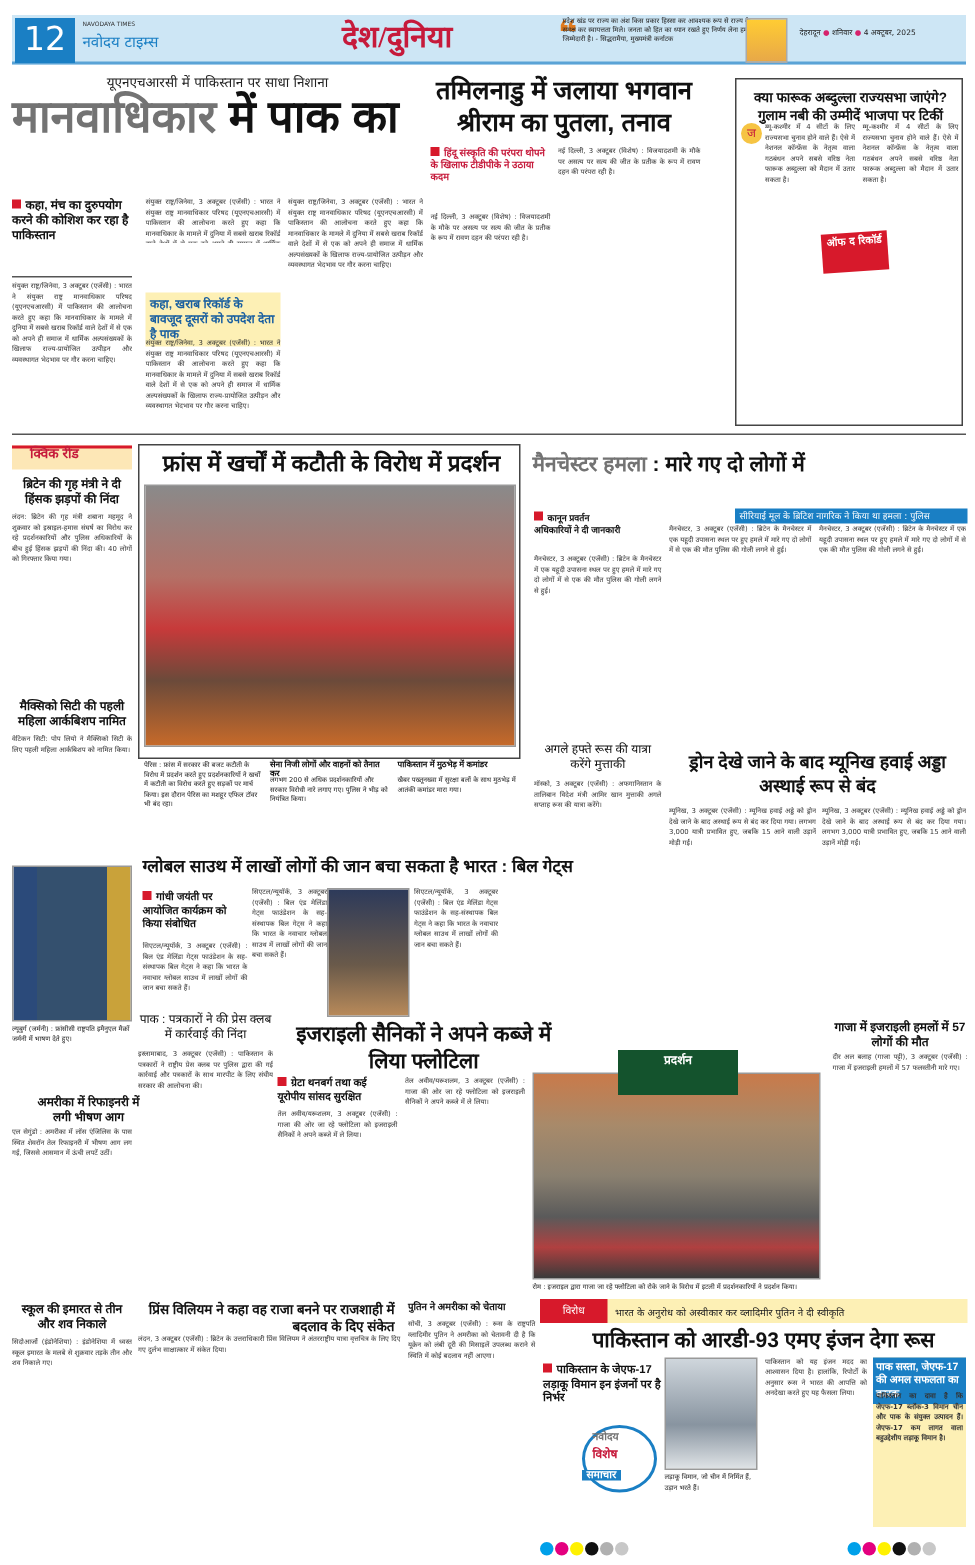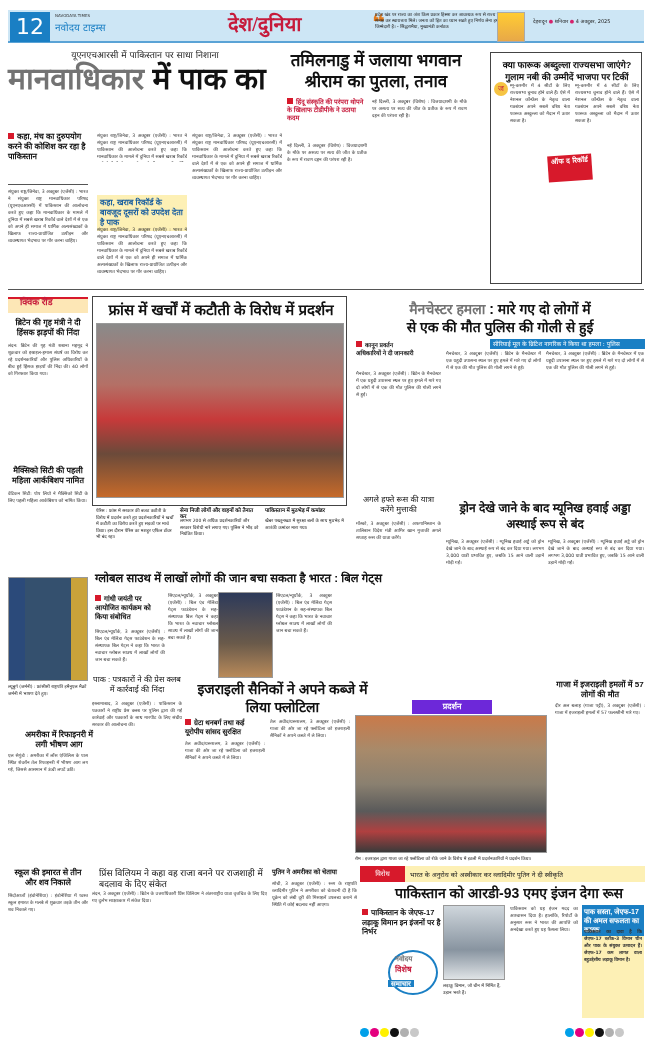--- a/index.html
+++ b/index.html
@@ -93,23 +93,22 @@
 
 <div class="abs box-rule" style="left:92px;top:296px;width:255px;height:210px"></div>
 <div class="abs hed" style="left:96px;top:302px;width:250px;font-size:15px;text-align:center">फ्रांस में खर्चों में कटौती के विरोध में प्रदर्शन</div>
 <div class="photo" style="left:96px;top:323px;width:248px;height:175px;background:linear-gradient(180deg,#8a8a8a 0,#b47066 35%,#c73a3a 55%,#6b4a3a 75%,#c66a2a 100%)"></div>
 <div class="abs caption" style="left:96px;top:508px;width:80px">पेरिस : फ्रांस में सरकार की बजट कटौती के विरोध में प्रदर्शन करते हुए प्रदर्शनकारियों ने खर्चों में कटौती का विरोध करते हुए सड़कों पर मार्च किया। इस दौरान पेरिस का मशहूर एफिल टॉवर भी बंद रहा।</div>
 <div class="abs hed" style="left:180px;top:508px;width:80px;font-size:5.5px">सेना निजी लोगों और वाहनों को तैनात कर</div>
 <div class="abs caption" style="left:180px;top:518px;width:80px">लगभग 200 से अधिक प्रदर्शनकारियों और सरकार विरोधी नारे लगाए गए। पुलिस ने भीड़ को नियंत्रित किया।</div>
 <div class="abs hed" style="left:265px;top:508px;width:80px;font-size:5.5px">पाकिस्तान में मुठभेड़ में कमांडर</div>
 <div class="abs caption" style="left:265px;top:518px;width:80px">खैबर पख्तूनख्वा में सुरक्षा बलों के साथ मुठभेड़ में आतंकी कमांडर मारा गया।</div>
 
-<div class="abs hed" style="left:355px;top:300px;width:290px;font-size:14px;line-height:18px;text-align:center">
+<div class="abs hed" style="left:355px;top:300px;width:290px;font-size:14px;line-height:18px;text-align:left">
   <span class="blue">मैनचेस्टर हमला</span><span> : मारे गए दो लोगों में</span><br>
-  <span>से एक की मौत पुलिस की गोली से हुई</span>
 </div>
 <div class="abs hed bullet" style="left:356px;top:341px;width:60px;font-size:6px;line-height:8px">कानून प्रवर्तन अधिकारियों ने दी जानकारी</div>
 <div class="abs label-blue" style="left:490px;top:339px;width:155px">सीरियाई मूल के ब्रिटिश नागरिक ने किया था हमला : पुलिस</div>
 <div class="col body" style="left:356px;top:370px;width:85px;height:105px;overflow:hidden">मैनचेस्टर, 3 अक्टूबर (एजेंसी) : ब्रिटेन के मैनचेस्टर में एक यहूदी उपासना स्थल पर हुए हमले में मारे गए दो लोगों में से एक की मौत पुलिस की गोली लगने से हुई।</div>
 <div class="col body" style="left:446px;top:350px;width:95px;height:140px;overflow:hidden">मैनचेस्टर, 3 अक्टूबर (एजेंसी) : ब्रिटेन के मैनचेस्टर में एक यहूदी उपासना स्थल पर हुए हमले में मारे गए दो लोगों में से एक की मौत पुलिस की गोली लगने से हुई।</div>
 <div class="col body" style="left:546px;top:350px;width:98px;height:140px;overflow:hidden">मैनचेस्टर, 3 अक्टूबर (एजेंसी) : ब्रिटेन के मैनचेस्टर में एक यहूदी उपासना स्थल पर हुए हमले में मारे गए दो लोगों में से एक की मौत पुलिस की गोली लगने से हुई।</div>
 <div class="abs hed" style="left:356px;top:495px;width:85px;font-size:8px;line-height:10px;text-align:center;font-weight:normal">अगले हफ्ते रूस की यात्रा करेंगे मुत्ताकी</div>
 <div class="col body" style="left:356px;top:520px;width:85px;height:40px;overflow:hidden">मॉस्को, 3 अक्टूबर (एजेंसी) : अफगानिस्तान के तालिबान विदेश मंत्री आमिर खान मुत्ताकी अगले सप्ताह रूस की यात्रा करेंगे।</div>
 
 <div class="abs hed" style="left:446px;top:500px;width:198px;font-size:12px;line-height:16px;text-align:center">ड्रोन देखे जाने के बाद म्यूनिख हवाई अड्डा अस्थाई रूप से बंद</div>
@@ -124,27 +123,27 @@
 <div class="col body" style="left:276px;top:592px;width:56px;height:80px;overflow:hidden">सिएटल/न्यूयॉर्क, 3 अक्टूबर (एजेंसी) : बिल एंड मेलिंडा गेट्स फाउंडेशन के सह-संस्थापक बिल गेट्स ने कहा कि भारत के नवाचार ग्लोबल साउथ में लाखों लोगों की जान बचा सकते हैं।</div>
 
 <div class="abs hed" style="left:92px;top:675px;width:90px;font-size:8px;line-height:10px;text-align:center;font-weight:normal">पाक : पत्रकारों ने की प्रेस क्लब में कार्रवाई की निंदा</div>
 <div class="col body" style="left:92px;top:700px;width:90px;height:160px;overflow:hidden">इस्लामाबाद, 3 अक्टूबर (एजेंसी) : पाकिस्तान के पत्रकारों ने राष्ट्रीय प्रेस क्लब पर पुलिस द्वारा की गई कार्रवाई और पत्रकारों के साथ मारपीट के लिए संघीय सरकार की आलोचना की।</div>
 
 <div class="abs hed" style="left:185px;top:680px;width:195px;font-size:14px;line-height:18px;text-align:center">इजराइली सैनिकों ने अपने कब्जे में लिया फ्लोटिला</div>
 <div class="abs hed bullet" style="left:185px;top:718px;width:80px;font-size:7px;line-height:9px">ग्रेटा थनबर्ग तथा कई यूरोपीय सांसद सुरक्षित</div>
 <div class="col body" style="left:185px;top:740px;width:80px;height:115px;overflow:hidden">तेल अवीव/यरूशलम, 3 अक्टूबर (एजेंसी) : गाजा की ओर जा रहे फ्लोटिला को इजराइली सैनिकों ने अपने कब्जे में ले लिया।</div>
 <div class="col body" style="left:270px;top:718px;width:80px;height:137px;overflow:hidden">तेल अवीव/यरूशलम, 3 अक्टूबर (एजेंसी) : गाजा की ओर जा रहे फ्लोटिला को इजराइली सैनिकों ने अपने कब्जे में ले लिया।</div>
 <div class="photo" style="left:355px;top:715px;width:192px;height:138px;background:linear-gradient(180deg,#c97a4a 0,#a88a6a 25%,#8a8070 50%,#5a5a5a 70%,#b04040 85%,#3a3a3a 100%)"></div>
-<div class="abs" style="left:412px;top:700px;width:80px;height:14px;background:#6d28d9;color:#fff;font-size:8px;text-align:center;line-height:14px;font-weight:bold">प्रदर्शन</div>
+<div class="abs" style="left:412px;top:700px;width:80px;height:30px;background:#14532d;color:#fff;font-size:8px;text-align:center;line-height:14px;font-weight:bold">प्रदर्शन</div>
 <div class="abs caption" style="left:355px;top:856px;width:192px">रोम : इजराइल द्वारा गाजा जा रहे फ्लोटिला को रोके जाने के विरोध में इटली में प्रदर्शनकारियों ने प्रदर्शन किया।</div>
 
 <div class="abs hed" style="left:555px;top:680px;width:90px;font-size:8px;line-height:10px;text-align:center">गाजा में इजराइली हमलों में 57 लोगों की मौत</div>
 <div class="col body" style="left:555px;top:702px;width:90px;height:155px;overflow:hidden">दीर अल बलाह (गाजा पट्टी), 3 अक्टूबर (एजेंसी) : गाजा में इजराइली हमलों में 57 फलस्तीनी मारे गए।</div>
 
-<div class="abs hed" style="left:99px;top:868px;width:175px;font-size:9px;line-height:11px;text-align:left;font-weight:normal">प्रिंस विलियम ने कहा वह राजा बनने पर राजशाही में बदलाव के दिए संकेत</div>
+<div class="abs hed" style="left:88px;top:868px;width:175px;font-size:9px;line-height:11px;text-align:right;font-weight:bold">प्रिंस विलियम ने कहा वह राजा बनने पर राजशाही में बदलाव के दिए संकेत</div>
 <div class="col body" style="left:92px;top:890px;width:175px;height:140px;overflow:hidden">लंदन, 3 अक्टूबर (एजेंसी) : ब्रिटेन के उत्तराधिकारी प्रिंस विलियम ने अंतरराष्ट्रीय यात्रा वृत्तचित्र के लिए दिए गए दुर्लभ साक्षात्कार में संकेत दिया।</div>
 
 <div class="abs hed" style="left:272px;top:868px;width:85px;font-size:6.5px;line-height:8px">पुतिन ने अमरीका को चेताया</div>
 <div class="col body" style="left:272px;top:880px;width:85px;height:150px;overflow:hidden">सोची, 3 अक्टूबर (एजेंसी) : रूस के राष्ट्रपति व्लादिमीर पुतिन ने अमरीका को चेतावनी दी है कि यूक्रेन को लंबी दूरी की मिसाइलें उपलब्ध कराने से स्थिति में कोई बदलाव नहीं आएगा।</div>
 
 <div class="abs" style="left:360px;top:866px;width:285px;height:16px;background:#fdf0b5"></div>
 <div class="abs" style="left:360px;top:866px;width:45px;height:16px;background:#d7192b;color:#fff;font-size:7px;line-height:16px;text-align:center">विरोध</div>
 <div class="abs" style="left:410px;top:870px;width:235px;font-size:6.5px">भारत के अनुरोध को अस्वीकार कर व्लादिमीर पुतिन ने दी स्वीकृति</div>
 <div class="abs hed" style="left:338px;top:886px;width:285px;font-size:14px;text-align:right">पाकिस्तान को आरडी-93 एमए इंजन देगा रूस</div>
 <div class="abs hed bullet" style="left:362px;top:908px;width:80px;font-size:7.5px;line-height:9.5px">पाकिस्तान के जेएफ-17 लड़ाकू विमान इन इंजनों पर है निर्भर</div>

